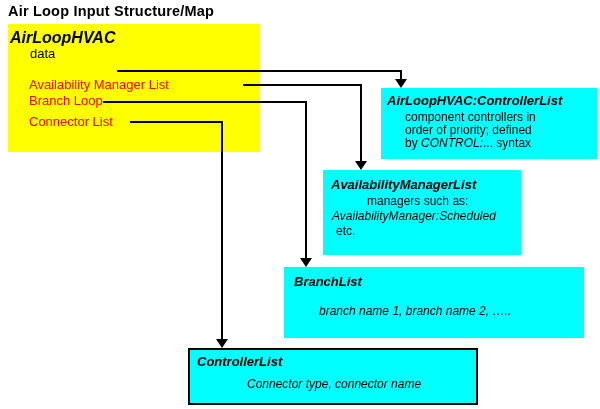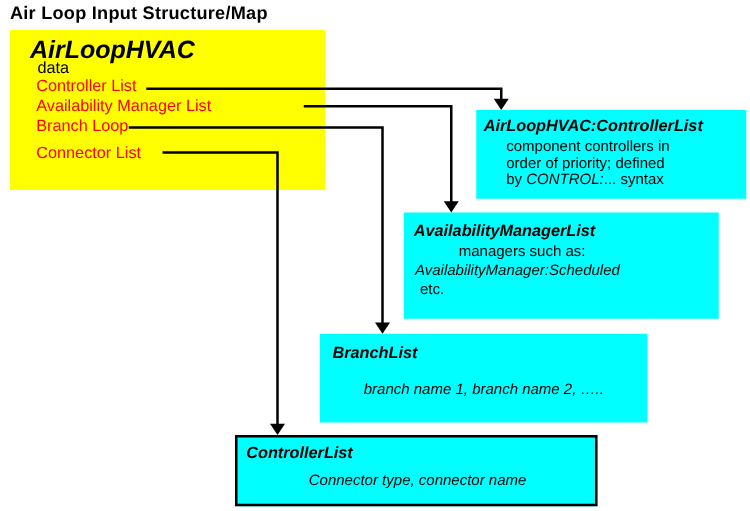--- a/index.html
+++ b/index.html
@@ -11,22 +11,22 @@
   .title{
     position:absolute;left:8px;top:3px;margin:0;
     font-size:14.5px;font-weight:bold;color:#000;letter-spacing:.2px;
   }
   
   .src-box{
     position:absolute;left:8px;top:24px;width:252px;height:128px;
     background:var(--source_fill,#ff0);
   }
   .src-heading{
-    position:absolute;left:16px;top:5px;
-    font-size:20px;font-weight:bold;font-style:italic;color:#000;white-space:nowrap;
+    position:absolute;left:2px;top:5px;
+    font-size:16px;font-weight:bold;font-style:italic;color:#000;white-space:nowrap;
   }
   .src-data{
     position:absolute;left:22px;top:22px;
     font-size:13px;color:#000000;white-space:nowrap;
   }
   .src-link{
     position:absolute;left:21px;
     font-size:13px;color:var(--link_text,#f00);white-space:nowrap;
   }
   .lk1{top:37px}.lk2{top:53px}.lk3{top:69px}.lk4{top:90px}
@@ -34,24 +34,24 @@
   .tbox{position:absolute;background:var(--target_fill,#0ff);text-decoration:underline;}
   .tbox-heading{
     position:absolute;font-size:13px;font-weight:bold;font-style:italic;
     color:#000;white-space:nowrap;
   }
   .tbox-line{position:absolute;font-size:12px;color:#000;white-space:nowrap;}
   .it{font-style:italic;}
   .box-controller{left:381px;top:88px;width:216px;height:71px;}
   .box-controller .tbox-heading{left:6px;top:5px;}
   .cl-l1{left:24px;top:22px}.cl-l2{left:24px;top:35px}.cl-l3{left:24px;top:48px}
-  .box-availability{left:323px;top:170px;width:252px;height:85px;}
+  .box-availability{left:323px;top:170px;width:198px;height:85px;}
   .box-availability .tbox-heading{left:8px;top:7px;}
   .am-l1{left:44px;top:24px}.am-l2{left:9px;top:39px;font-style:italic}.am-l3{left:13px;top:54px}
-  .box-branch{left:256px;top:267px;width:262px;height:71px;}
+  .box-branch{left:284px;top:267px;width:300px;height:71px;}
   .box-branch .tbox-heading{left:10px;top:7px;}
   .br-l1{left:35px;top:37px;font-style:italic}
   .box-connector{
     left:188px;top:348px;width:290px;height:57px;
     border:2px solid var(--line,#000);box-sizing:border-box;
   }
   .box-connector .tbox-heading{left:7px;top:4px;}
   .cn-l1{left:57px;top:27px;font-style:italic}
   
   .wires{position:absolute;left:0;top:0;pointer-events:none;}
@@ -59,21 +59,20 @@
 </head>
 <body>
 
 <div class="canvas">
 
   <h1 class="title">Air Loop Input Structure/Map</h1>
 
   <div class="src-box">
     <div class="src-heading">AirLoopHVAC</div>
     <div class="src-data">data</div>
-    <div class="src-link lk1">Controller List</div>
     <div class="src-link lk2">Availability Manager List</div>
     <div class="src-link lk3">Branch Loop</div>
     <div class="src-link lk4">Connector List</div>
   </div>
 
   <div class="tbox box-controller">
     <div class="tbox-heading">AirLoopHVAC:ControllerList</div>
     <div class="tbox-line cl-l2">order of priority; defined</div>
     <div class="tbox-line cl-l1">component controllers in</div>
     <div class="tbox-line cl-l3"><span>by </span><span class="it">CONTROL:</span><span>... syntax</span></div>

